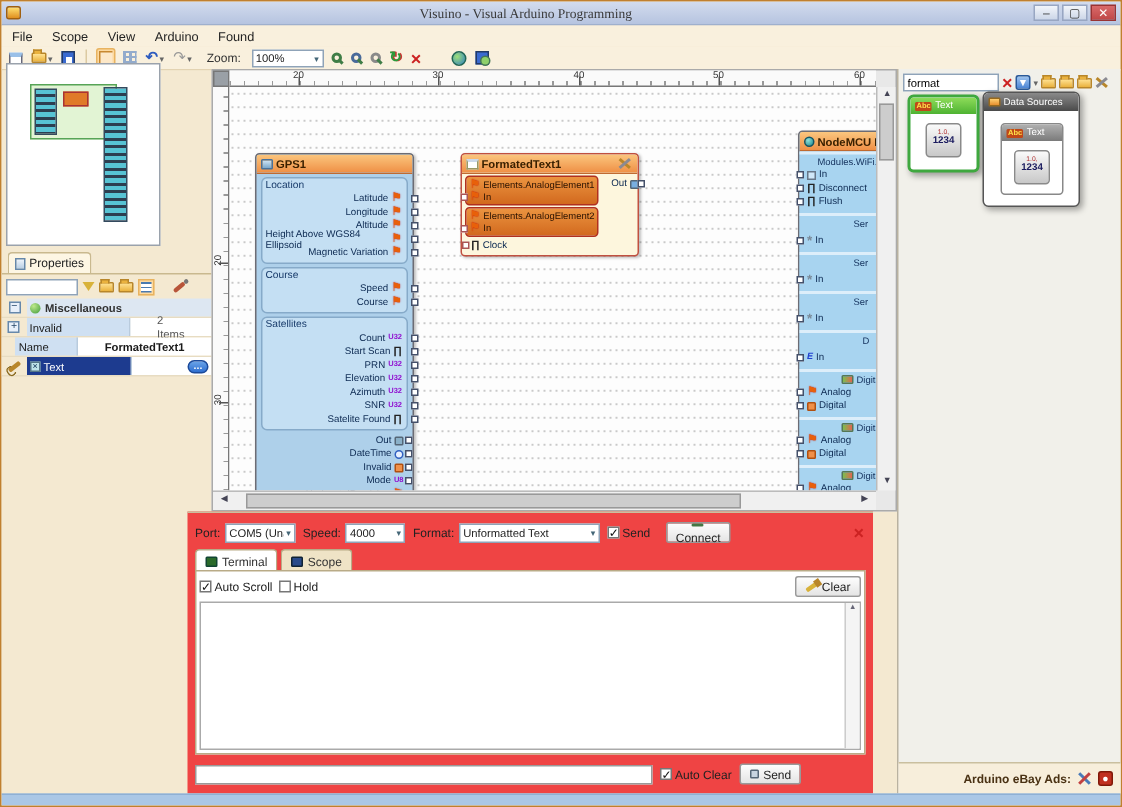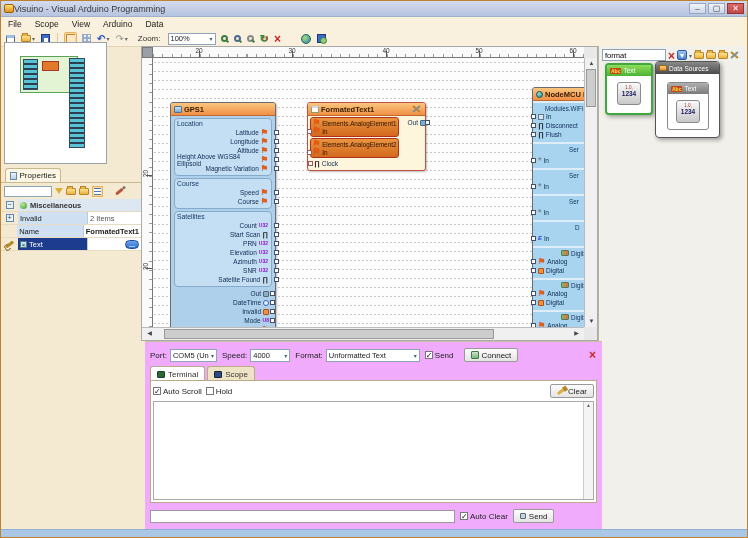--- a/index.html
+++ b/index.html
@@ -5,21 +5,21 @@
   html,body{margin:0;padding:0;background:#888;}
   *{box-sizing:border-box;}
   .window{position:relative;width:748px;height:538px;font-family:"Liberation Sans",sans-serif;
     background:#f4e9d1;border:1px solid #c0802f;overflow:hidden;}
   .ic{display:inline-block;vertical-align:middle;line-height:1;}
 
   
   .titlebar{position:absolute;left:0;top:0;right:0;height:16px;background:linear-gradient(#d3dcee,#b6c4e0);
     display:flex;align-items:center;padding:0 3px;border-bottom:1px solid #9fb0cd;}
   .app-icon{width:10px;height:9px;background:linear-gradient(#ffe070,#e09020);border:1px solid #a06010;border-radius:2px;}
-  .title-text{flex:1;text-align:left;font-size:9px;color:#3a3a3a;}
+  .title-text{flex:1;text-align:center;font-size:9px;color:#3a3a3a;font-family:Liberation Serif, serif;}
   .winbtn{width:17px;height:11px;font-size:8px;line-height:10px;text-align:center;color:#333;
     border:1px solid #98a6c2;background:linear-gradient(#f2f5fa,#ccd6e8);margin-left:2px;}
   .winbtn.close{background:linear-gradient(#d96a6a,#c04848);color:#fff;border-color:#933;}
 
   
   .menubar{position:absolute;left:0;top:16px;right:0;height:14px;background:#f9f0dd;display:flex;
     align-items:center;gap:13px;padding:0 7px;font-size:8.5px;color:#222;}
   .toolbar{position:absolute;left:0;top:30px;right:0;height:16px;background:#f9f0dd;border-bottom:1px solid #e3d3b2;
     display:flex;align-items:center;gap:4px;padding:0 4px;font-size:8px;color:#333;}
   .tbtn{display:flex;align-items:center;gap:1px;padding:1px;border-radius:2px;}
@@ -68,21 +68,21 @@
   .prop-search{width:48px;height:11px;background:#fff;border:1px solid #8fa3b8;font-size:7px;padding:0 2px;font-family:inherit;}
   .ic-funnel{width:0;height:0;border-left:4px solid transparent;border-right:4px solid transparent;border-top:6px solid #d8b23a;}
   .ic-listtog{width:11px;height:11px;background:#fcd9a0;border:1px solid #e8b360;display:inline-flex;align-items:center;justify-content:center;}
   .ic-listtog i{width:7px;height:7px;background:repeating-linear-gradient(0deg,#4a7ab0 0 1px,#fff 1px 3px);}
   .ic-pinred{width:9px;height:3px;background:#b8553a;transform:rotate(-40deg);border-radius:2px;position:relative;}
   .ic-pinred::after{content:"";position:absolute;right:-3px;top:0;width:3px;height:3px;background:#777;border-radius:50%;}
   .grid{position:absolute;left:0;top:152px;width:140px;font-size:7.5px;color:#1a1a1a;}
   .grow{display:flex;height:13px;align-items:stretch;border-bottom:1px solid #e7dcc2;}
   .gutter{width:17px;display:flex;align-items:center;justify-content:center;background:#f4e9d1;}
   .gname{width:70px;display:flex;align-items:center;padding:0 2px;background:#cfe0f2;border-right:1px solid #b9cbdd;}
-  .gval{flex:1;display:flex;align-items:center;padding:0 2px;background:#fff;position:relative;}
+  .gval{flex:1;display:flex;align-items:center;padding:0 18px;background:#fff;position:relative;}
   .grow.cat .gcat{flex:1;display:flex;align-items:center;gap:3px;background:#dde7f2;padding:0 2px;font-weight:bold;color:#333;}
   .exp{width:8px;height:8px;background:#e8f0fa;border:1px solid #68a;font-size:7px;line-height:6px;text-align:center;color:#246;}
   .ic-misc{width:7px;height:7px;border-radius:50%;background:radial-gradient(circle at 35% 30%,#bfe98a,#3f9a3a);}
   .grow.sel .gname{background:#1d3b8f;color:#fff;}
   .dots-btn{position:absolute;right:2px;top:1.5px;width:14px;height:9px;background:linear-gradient(#6aa4e8,#2f6fd0);
     border:1px solid #1c4a9a;border-radius:5px;color:#fff;font-size:7px;line-height:7px;text-align:center;font-weight:bold;}
   .ic-wrench{width:9px;height:2.5px;background:#b8862a;transform:rotate(-38deg);border-radius:1px;position:relative;}
   .ic-wrench::after{content:"";position:absolute;left:-2px;top:-1px;width:3.5px;height:4.5px;border:1px solid #8a6a20;border-radius:50%;border-right-color:transparent;}
   .ic-check-sm{width:7px;height:7px;background:#bfe4ea;border:1px solid #578;font-size:6px;line-height:6px;color:#135;text-align:center;}
 
@@ -180,21 +180,21 @@
   .tblock .l2{font-size:6.5px;font-weight:bold;color:#1a1a5e;line-height:7px;}
   .adsbar{position:absolute;left:0;right:0;bottom:0px;height:21px;background:#f7eedb;border-top:1px solid #cabf9f;
     display:flex;align-items:center;justify-content:flex-end;gap:4px;padding:0 6px;font-size:8px;font-weight:bold;color:#4a3214;}
   .ic-adsx{position:relative;width:10px;height:10px;}
   .ic-adsx::before{content:"";position:absolute;left:0;top:4px;width:10px;height:2px;background:#4a7ab8;transform:rotate(45deg);}
   .ic-adsx::after{content:"";position:absolute;left:0;top:4px;width:10px;height:2px;background:#c24040;transform:rotate(-45deg);}
   .ic-adsstop{width:10px;height:10px;background:#c03020;border:1px solid #801808;border-radius:2px;color:#fff;
     font-size:7px;line-height:9px;text-align:center;font-weight:bold;}
 
   
-  .terminal{position:absolute;left:144px;top:340px;width:457px;bottom:8px;background:#f0abfc;border-top:1px solid #cabf9f;}
+  .terminal{position:absolute;left:124px;top:340px;width:457px;bottom:8px;background:#ef4444;border-top:1px solid #cabf9f;}
   .trow1{position:absolute;left:0;top:4px;right:0;height:18px;display:flex;align-items:center;font-size:8px;color:#222;}
   .lab{margin:0 3px 0 5px;}
   .tcombo{height:13px;background:#fff;border:1px solid #8fa3b8;display:inline-flex;align-items:center;
     padding:0 2px;font-size:7.5px;color:#222;}
   .tcombo::after{content:"▾";font-size:6px;color:#467;margin-left:auto;padding-left:2px;}
   .cb{display:inline-block;width:8px;height:8px;background:#fff;border:1px solid #777;font-size:8px;line-height:7px;
     color:#111;text-align:center;margin-right:2px;}
   .btn{height:14px;display:inline-flex;align-items:center;gap:3px;background:linear-gradient(#fdfdfd,#e4e4e4);
     border:1px solid #999;border-radius:2px;font-size:8px;color:#222;padding:0 6px;}
   .ic-plug{width:8px;height:8px;background:linear-gradient(#cfe4cf,#7ab87a);border:1px solid #474;border-radius:1px;}
@@ -227,21 +227,21 @@
     <span class="winbtn">–</span>
     <span class="winbtn">▢</span>
     <span class="winbtn close">✕</span>
   </div>
 
   <div class="menubar">
     <span>File</span>
     <span>Scope</span>
     <span>View</span>
     <span>Arduino</span>
-    <span>Data</span>
+    <span>Found</span>
   </div>
 
   <div class="toolbar">
     <span class="tbtn">
         <span class="ic ic-new"></span>
       </span>
     <span class="tbtn">
         <span class="ic ic-folder"></span>
         <span class="dd">▾</span>
       </span>
@@ -695,41 +695,46 @@
           <span class="abc">Abc</span>
           <span>Text</span>
         </div>
         <div class="tblock">
           <div class="l1">1.0,</div>
           <div class="l2">1234</div>
         </div>
       </div>
     </div>
 
+    <div class="adsbar">
+      <span>Arduino eBay Ads:</span>
+      <span class="ic ic-adsx"></span>
+      <span class="ic-adsstop">●</span>
+    </div>
   </div>
 
   <div class="terminal">
     <div class="trow1">
       <span class="lab">Port:</span>
       <span class="tcombo" style="width:47px;">
           <span style="overflow:hidden;white-space:nowrap;">COM5 (Unava</span>
         </span>
       <span class="lab">Speed:</span>
       <span class="tcombo" style="width:40px;">
           <span>4000</span>
         </span>
       <span class="lab">Format:</span>
       <span class="tcombo" style="width:94px;">
           <span>Unformatted Text</span>
         </span>
       <span style="margin-left:5px;display:inline-flex;align-items:center;">
         <span class="cb">✓</span>
         <span>Send</span>
       </span>
-      <span class="btn" style="margin-left:10px;">
+      <span class="btn" style="margin-left:10px;flex-direction:column;">
         <span class="ic ic-plug"></span>
         <span>Connect</span>
       </span>
       <span class="ic ic-xred" style="margin-left:auto;margin-right:6px;"></span>
     </div>
     <div class="tabs">
       <span class="tab active">
         <span class="ic ic-term"></span>
         <span>Terminal</span>
       </span>

